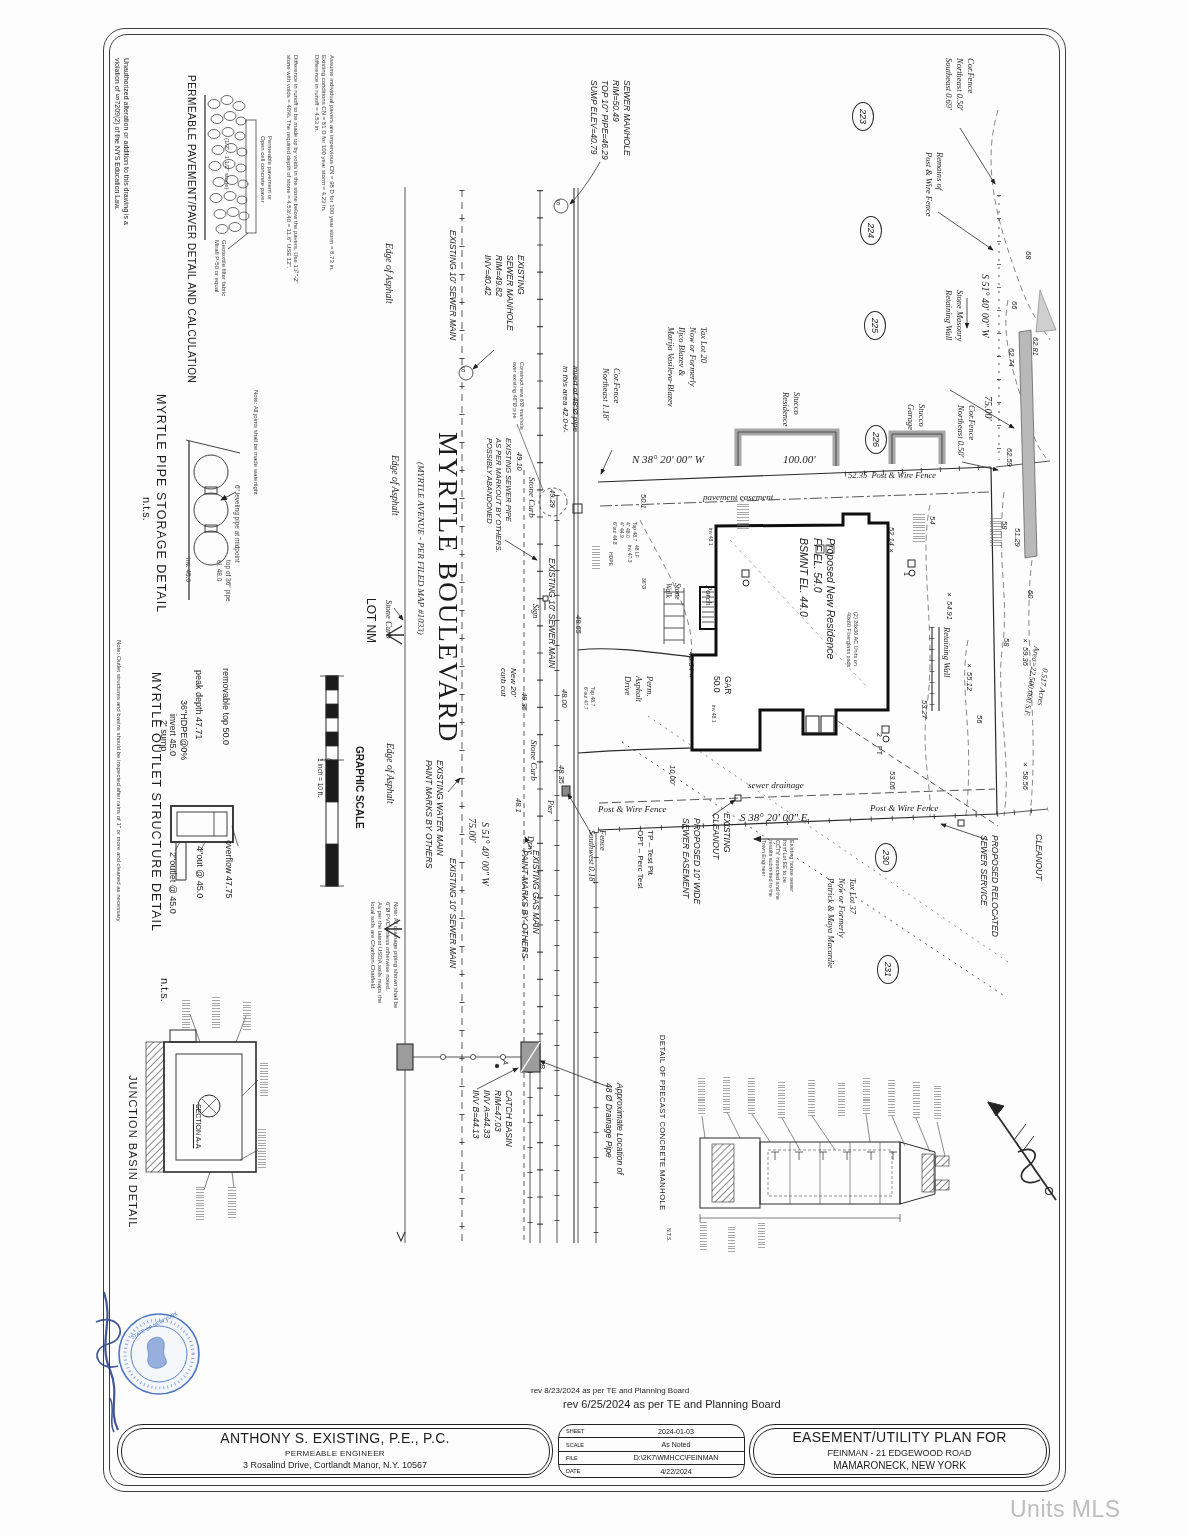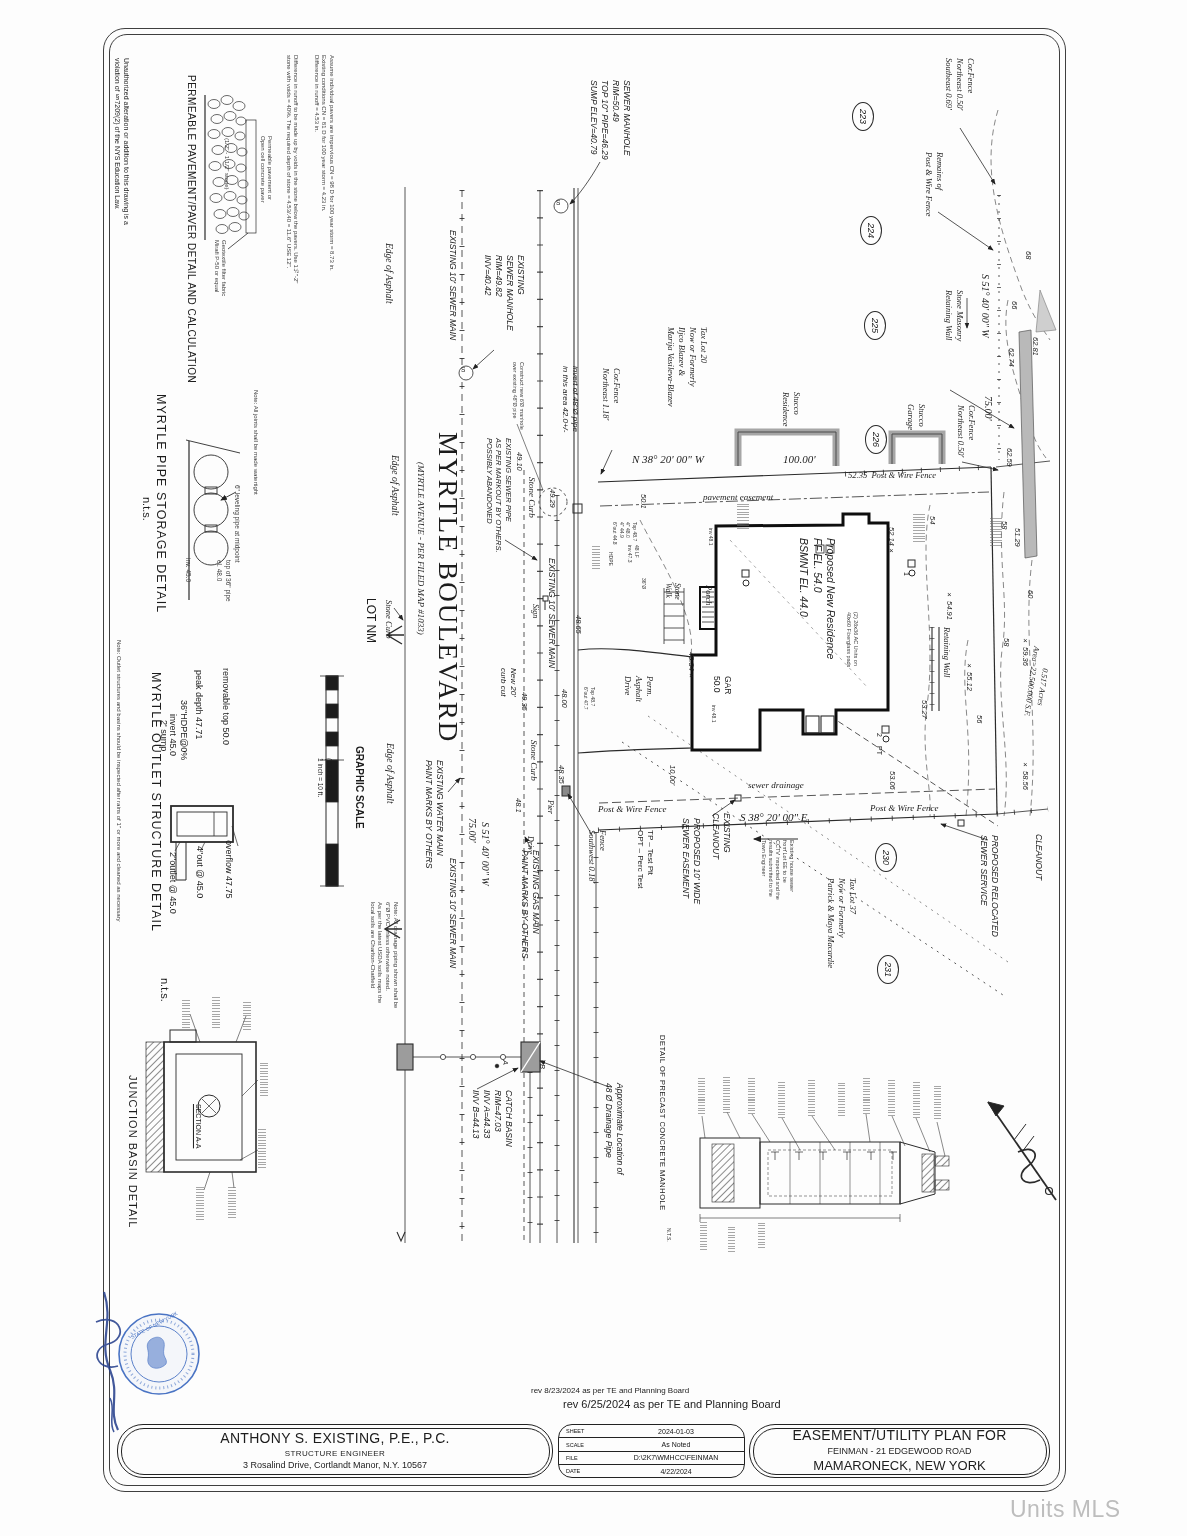--- a/index.html
+++ b/index.html
@@ -551,21 +551,21 @@
   <div class="M" style="left:592px;top:545px;width:8px;height:24px"></div>
 
   <div class="L" style="left:128px;top:1322px;font-size:5px;color:#4a74c4;transform:rotate(-28deg)">STATE OF NEW YORK</div>
 
   <div class="L" style="left:531px;top:1386px;font-size:8px;line-height:1.35">rev 8/23/2024 as per TE and Planning Board</div>
   <div class="L" style="left:563px;top:1397px;font-size:11px;line-height:1.35">rev 6/25/2024 as per TE and Planning Board</div>
 
   <div class="tb" style="left:117px;top:1424px;width:434px;height:52px">
     <div class="in">
       <div class="L" style="position:static;font-size:14px;letter-spacing:.3px">ANTHONY S. EXISTING, P.E., P.C.</div>
-      <div class="L" style="position:static;font-size:8px;margin-top:1px;letter-spacing:.4px">STRUCTURE ENGINEER</div>
+      <div class="L" style="position:static;font-size:8px;margin-top:1px;letter-spacing:.4px">PERMEABLE ENGINEER</div>
       <div class="L" style="position:static;font-size:9px;margin-top:1px">3 Rosalind Drive, Cortlandt Manor, N.Y. 10567</div>
     </div>
   </div>
 
   <div class="infotbl" style="left:558px;top:1424px;width:185px;height:52px">
     <div class="row">
       <div class="k">SHEET</div>
       <div class="v">2024-01-03</div>
     </div>
     <div class="row">
@@ -579,18 +579,18 @@
     <div class="row">
       <div class="k">DATE</div>
       <div class="v">4/22/2024</div>
     </div>
   </div>
 
   <div class="tb" style="left:749px;top:1424px;width:299px;height:52px">
     <div class="in">
       <div class="L" style="position:static;font-size:14px;letter-spacing:.3px">EASEMENT/UTILITY PLAN FOR</div>
       <div class="L" style="position:static;font-size:9px;margin-top:1px">FEINMAN - 21 EDGEWOOD ROAD</div>
-      <div class="L" style="position:static;font-size:13px">MAMARONECK, NEW YORK</div>
+      <div class="L" style="position:static;font-size:10px">MAMARONECK, NEW YORK</div>
     </div>
   </div>
 
   <div class="wm" style="left:1010px;top:1496px">Units MLS</div>
 </div>
 
 </body></html>

